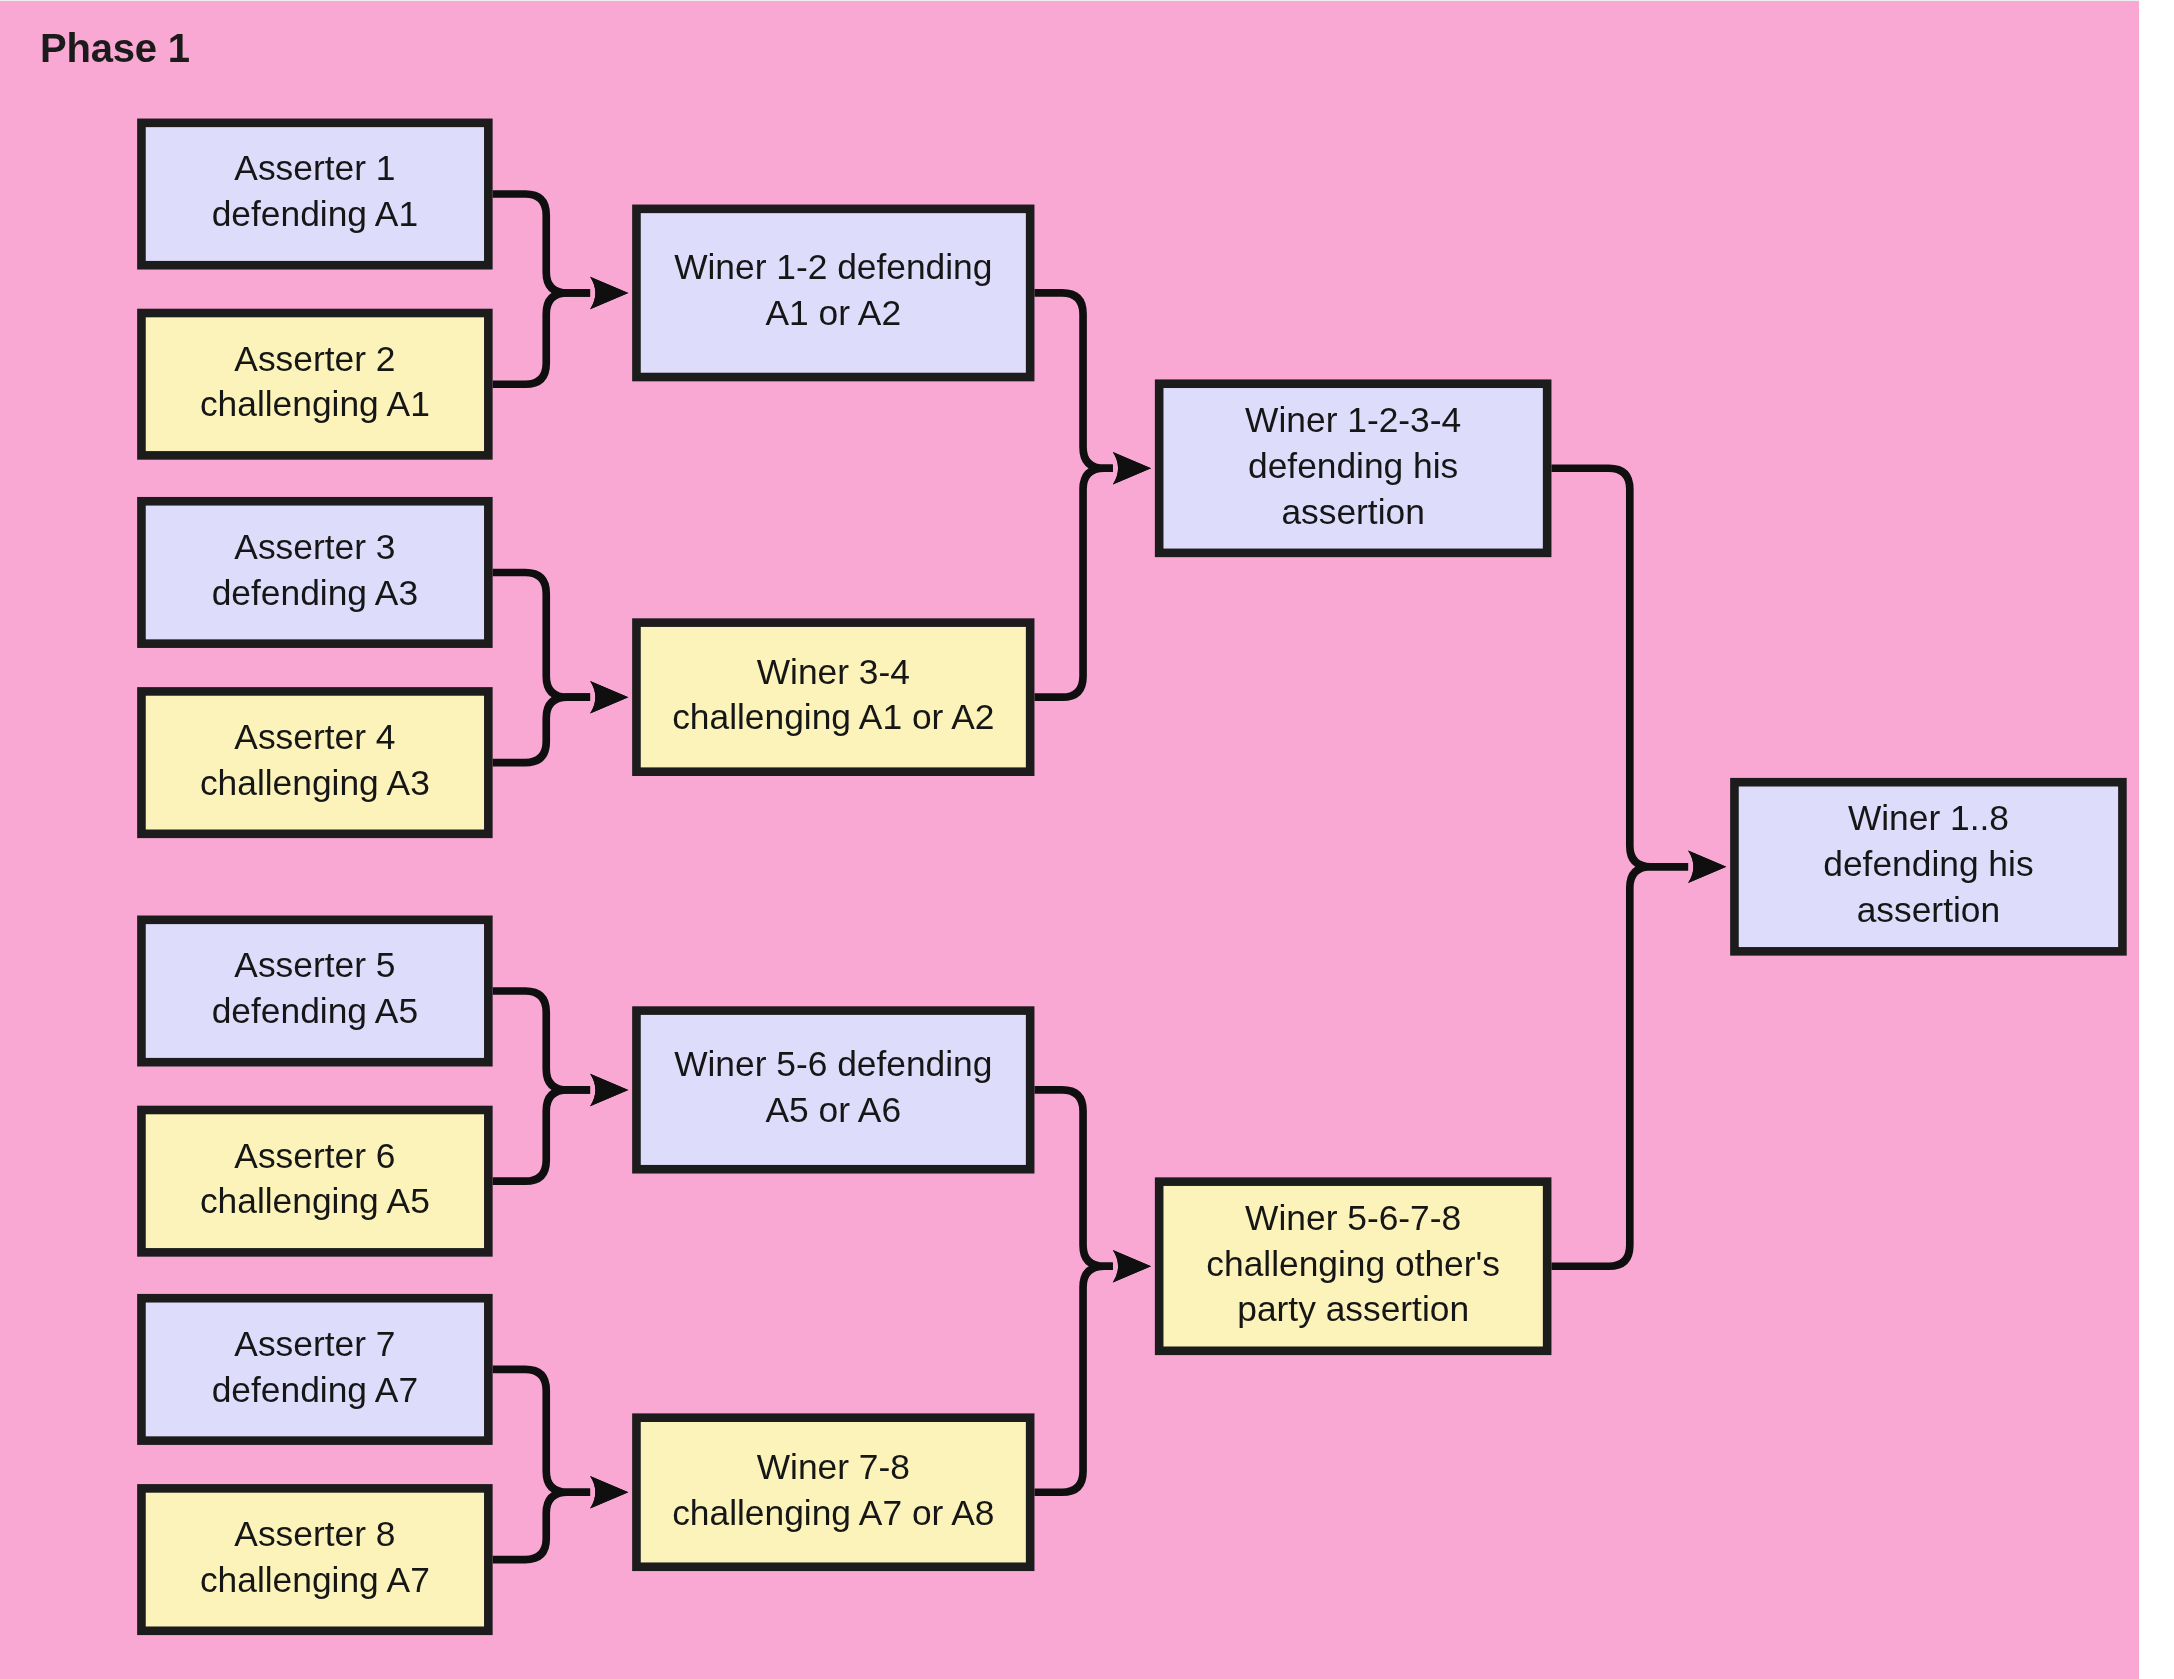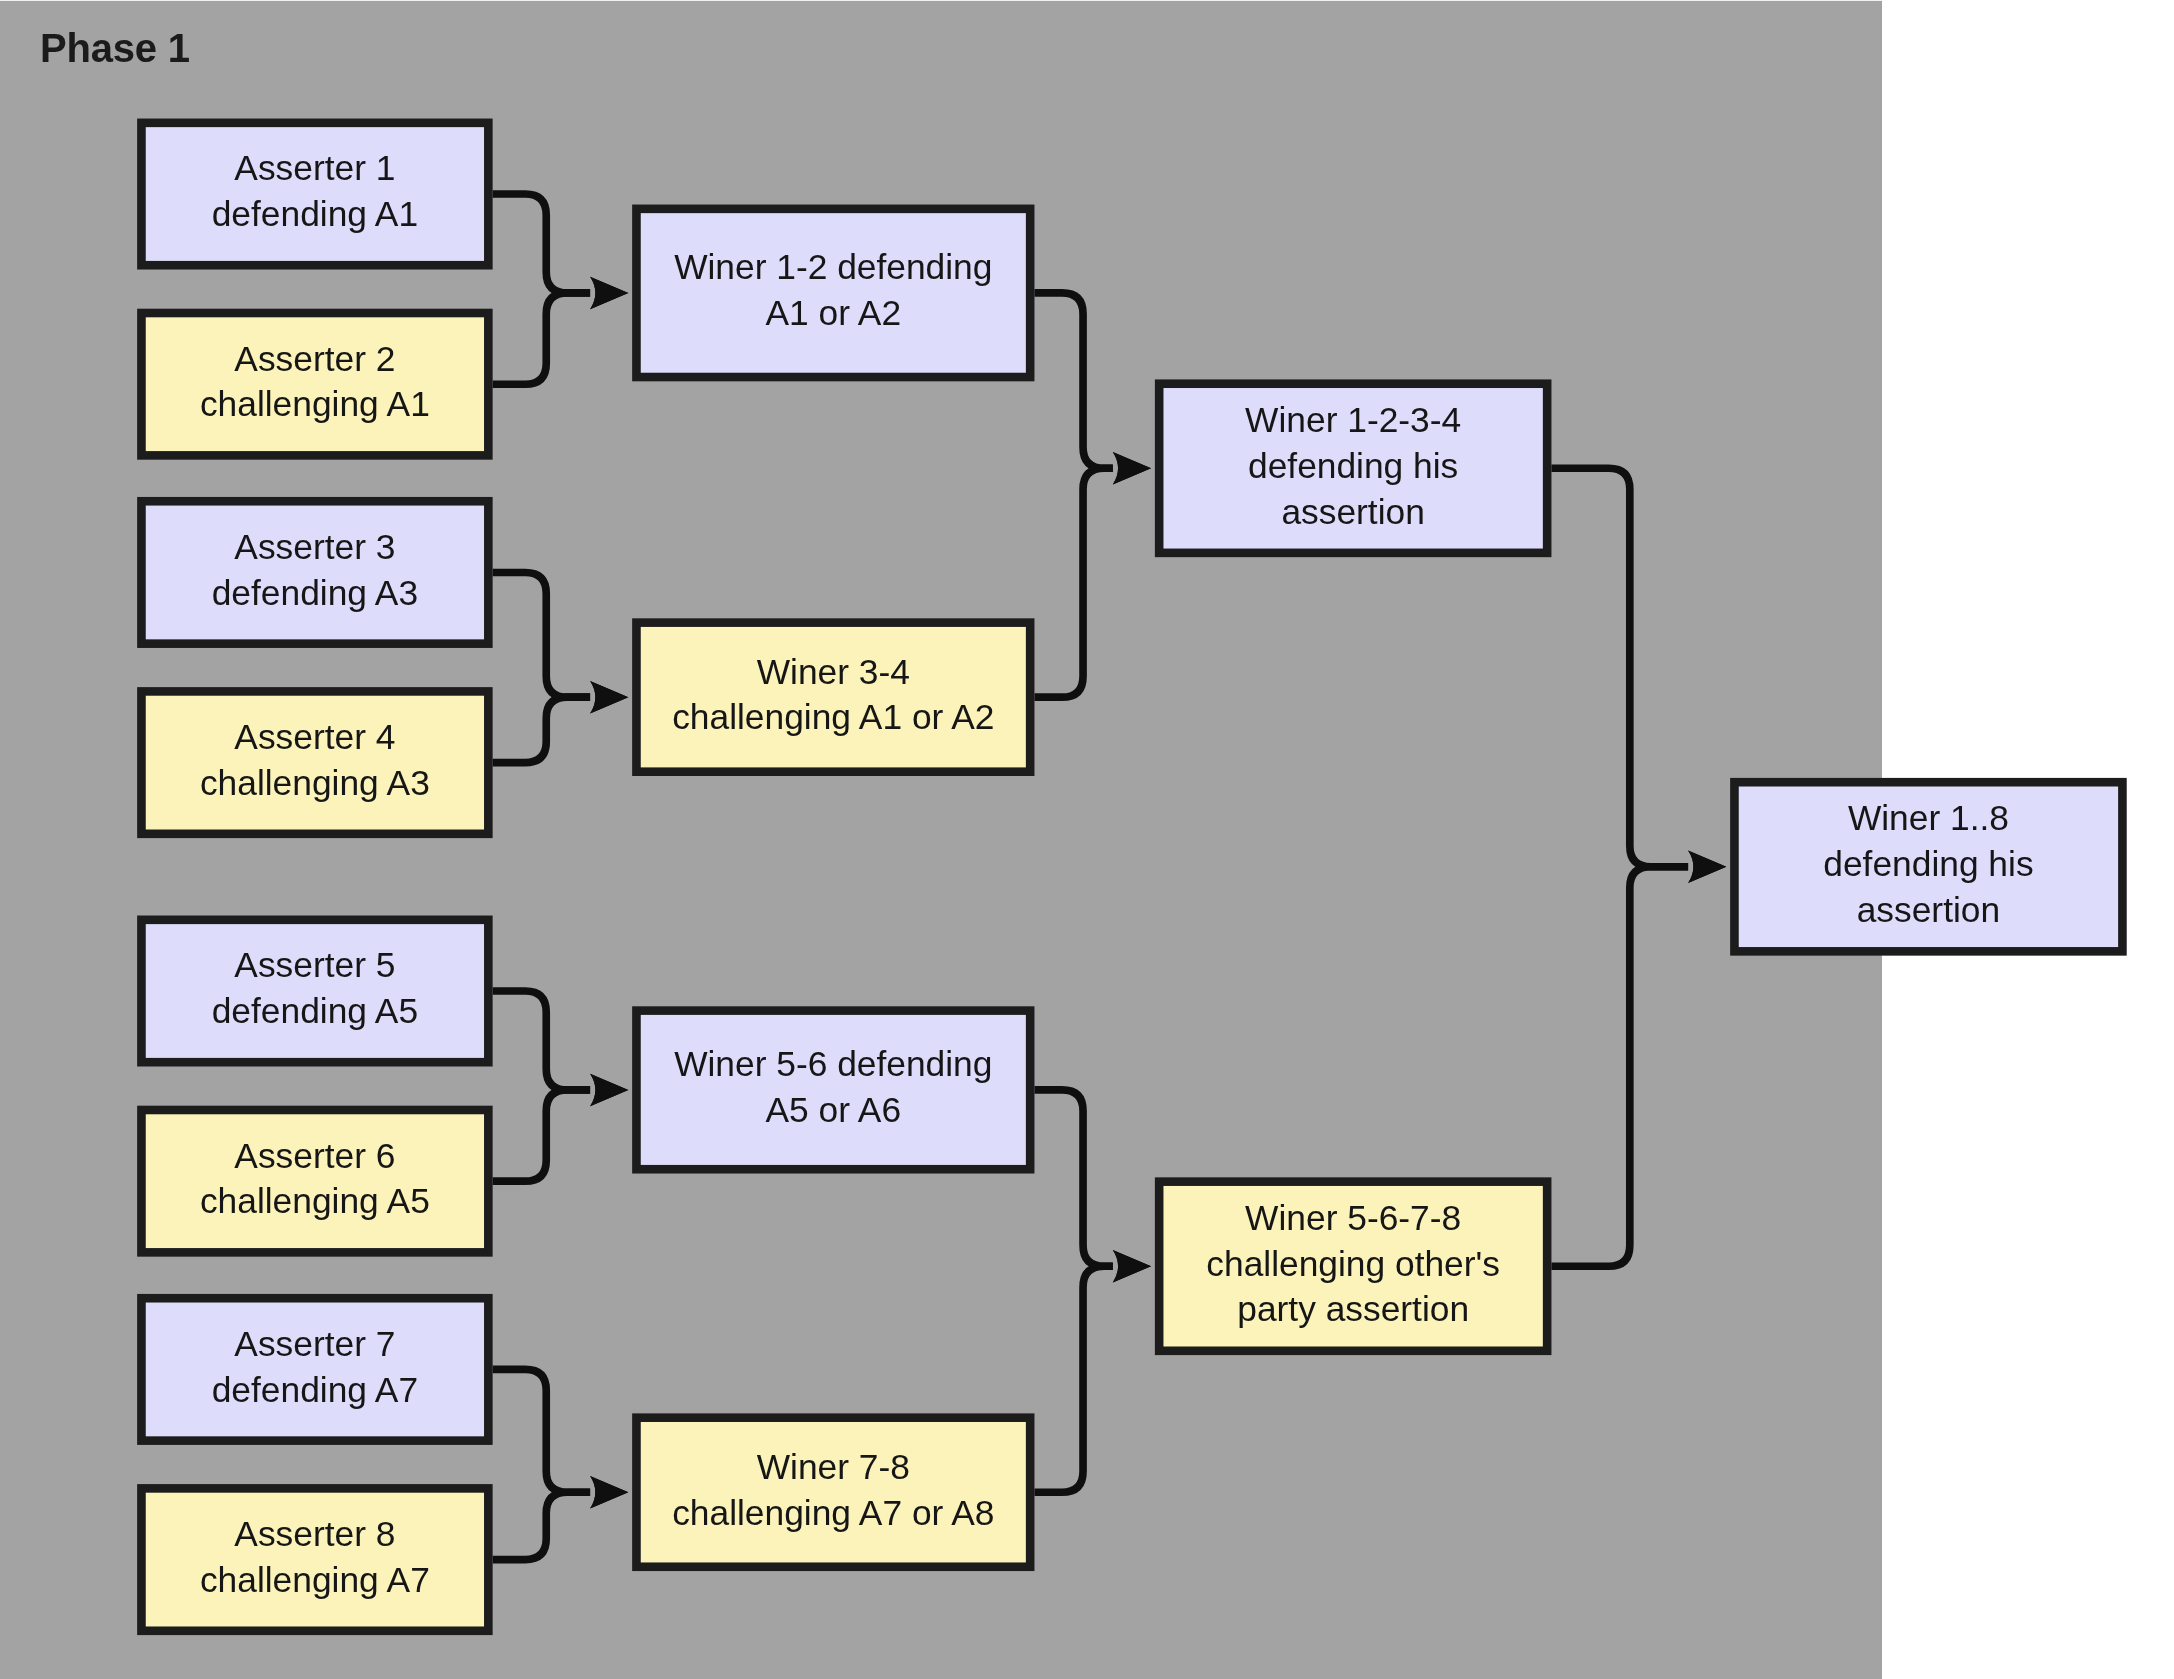--- a/index.html
+++ b/index.html
@@ -8,23 +8,23 @@
     background: #ffffff;
   }
   body {
     width: 2175px;
     height: 1679px;
     font-family: "Liberation Sans", sans-serif;
     overflow: hidden;
   }
   #canvas {
     position: relative;
-    width: 1882px;
+    width: 2139px;
     height: 1679px;
-    background: #a3a3a3;
+    background: #f9a8d4;
     border-top: 1.9px solid #f0f0f0;
     box-sizing: border-box;
   }
   #diagram-title {
     position: absolute;
     left: 40px;
     top: 25px;
     font-size: 40px;
     font-weight: bold;
     color: #1b1b1b;

